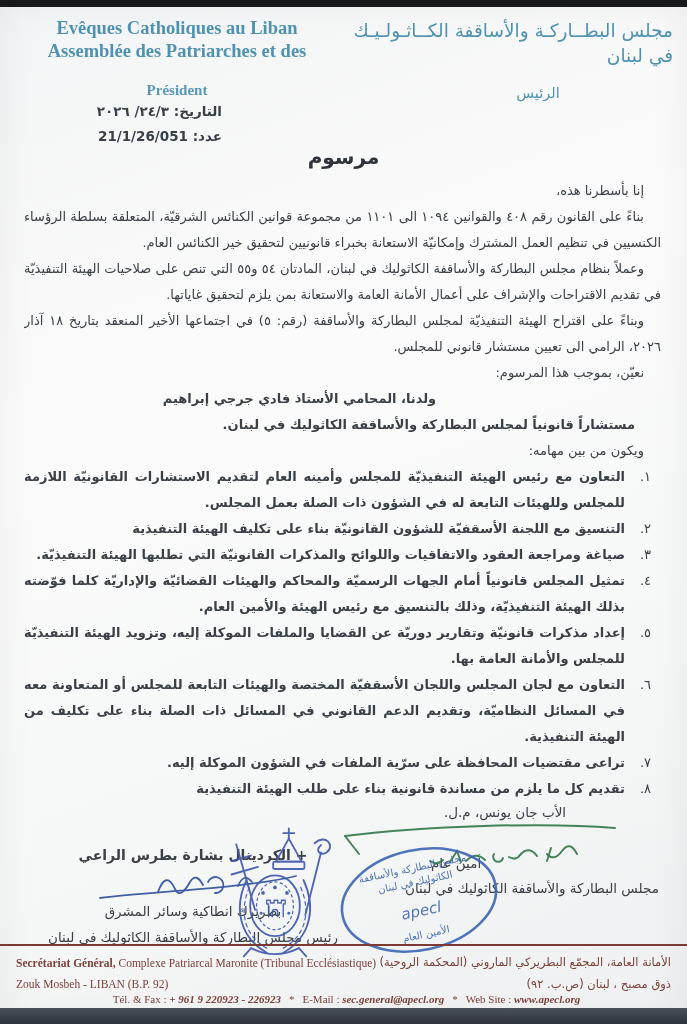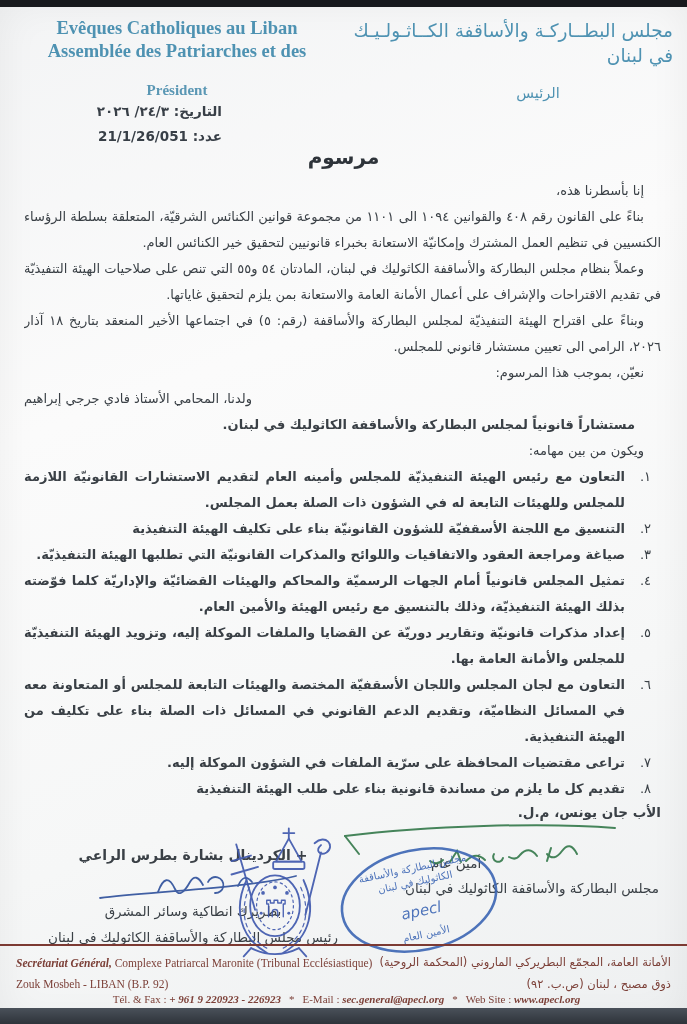--- a/index.html
+++ b/index.html
@@ -26,50 +26,50 @@
 
   
   .doc-title{position:absolute;top:145px;left:0;right:0;text-align:center;
         font-size:20px;font-weight:bold;color:#2e343a;}
 
   
   .body{position:absolute;top:178px;left:24px;right:26px;height:626px;direction:rtl;
         font-size:13px;line-height:26px;text-align:justify;color:#3a4046;overflow:hidden;}
   .body p{margin:0;}
   .indent{text-indent:17px;}
-  .name-line{font-weight:normal;text-indent:86px;text-align:left;}
+  .name-line{font-weight:bold;text-indent:86px;text-align:center;}
   .role-line{font-weight:bold;text-indent:26px;text-align:right;}
   .task{display:flex;margin-right:10px;}
   .task .tnum{flex:0 0 26px;}
   .task .ttext{flex:1;text-align:justify;font-weight:bold;}
   .blessing{margin-right:36px;}
   .salutation{margin-right:6px;}
 
   
   .sig-sec{position:absolute;top:800px;right:26px;width:340px;direction:rtl;text-align:right;
         font-size:13.5px;line-height:25px;}
-  .sig-sec .s-name{font-weight:bold;margin-left:28px;text-align:right;}
+  .sig-sec .s-name{font-weight:normal;margin-left:28px;text-align:center;}
   .sig-sec .s-role1{margin-top:26px;margin-left:110px;text-align:left;}
   .sig-sec .s-role2{text-align:right;margin-right:2px;}
   .sig-green{position:absolute;top:20px;left:-6px;width:310px;height:62px;}
   .stamp{position:absolute;top:38px;left:12px;width:172px;height:124px;opacity:.9;}
 
   .sig-pres{position:absolute;top:842px;left:28px;width:330px;direction:rtl;text-align:center;
         font-size:13.5px;line-height:26px;}
   .sig-pres .p-name{font-weight:bold;font-size:14px;}
   .sig-pres .p-role1{margin-top:30px;}
   .sig-blue{position:absolute;top:18px;left:60px;width:220px;height:46px;}
   .crest{position:absolute;top:-24px;left:178px;width:138px;height:148px;opacity:.92;}
 
   
   .footer{position:absolute;left:0;right:0;bottom:16px;height:62px;
         border-top:2px solid #7c3a33;color:#7c4038;}
   .f-left{position:absolute;left:16px;top:7px;font-family:"Liberation Serif",serif;
         font-size:11.5px;line-height:21px;white-space:nowrap;}
-  .f-left .b{font-weight:bold;font-style:italic;}
+  .f-left .b{font-weight:bold;}
   .f-right{position:absolute;right:16px;top:5px;direction:rtl;text-align:right;
         font-size:11.5px;line-height:22px;}
   .f-contact{position:absolute;left:6px;right:0;bottom:3px;text-align:center;
         font-family:"Liberation Serif",serif;font-size:11px;white-space:nowrap;}
   .f-contact .v{font-weight:bold;font-style:italic;}
   .f-contact .sep{padding:0 8px;}
 </style>
 </head>
 <body>
 

